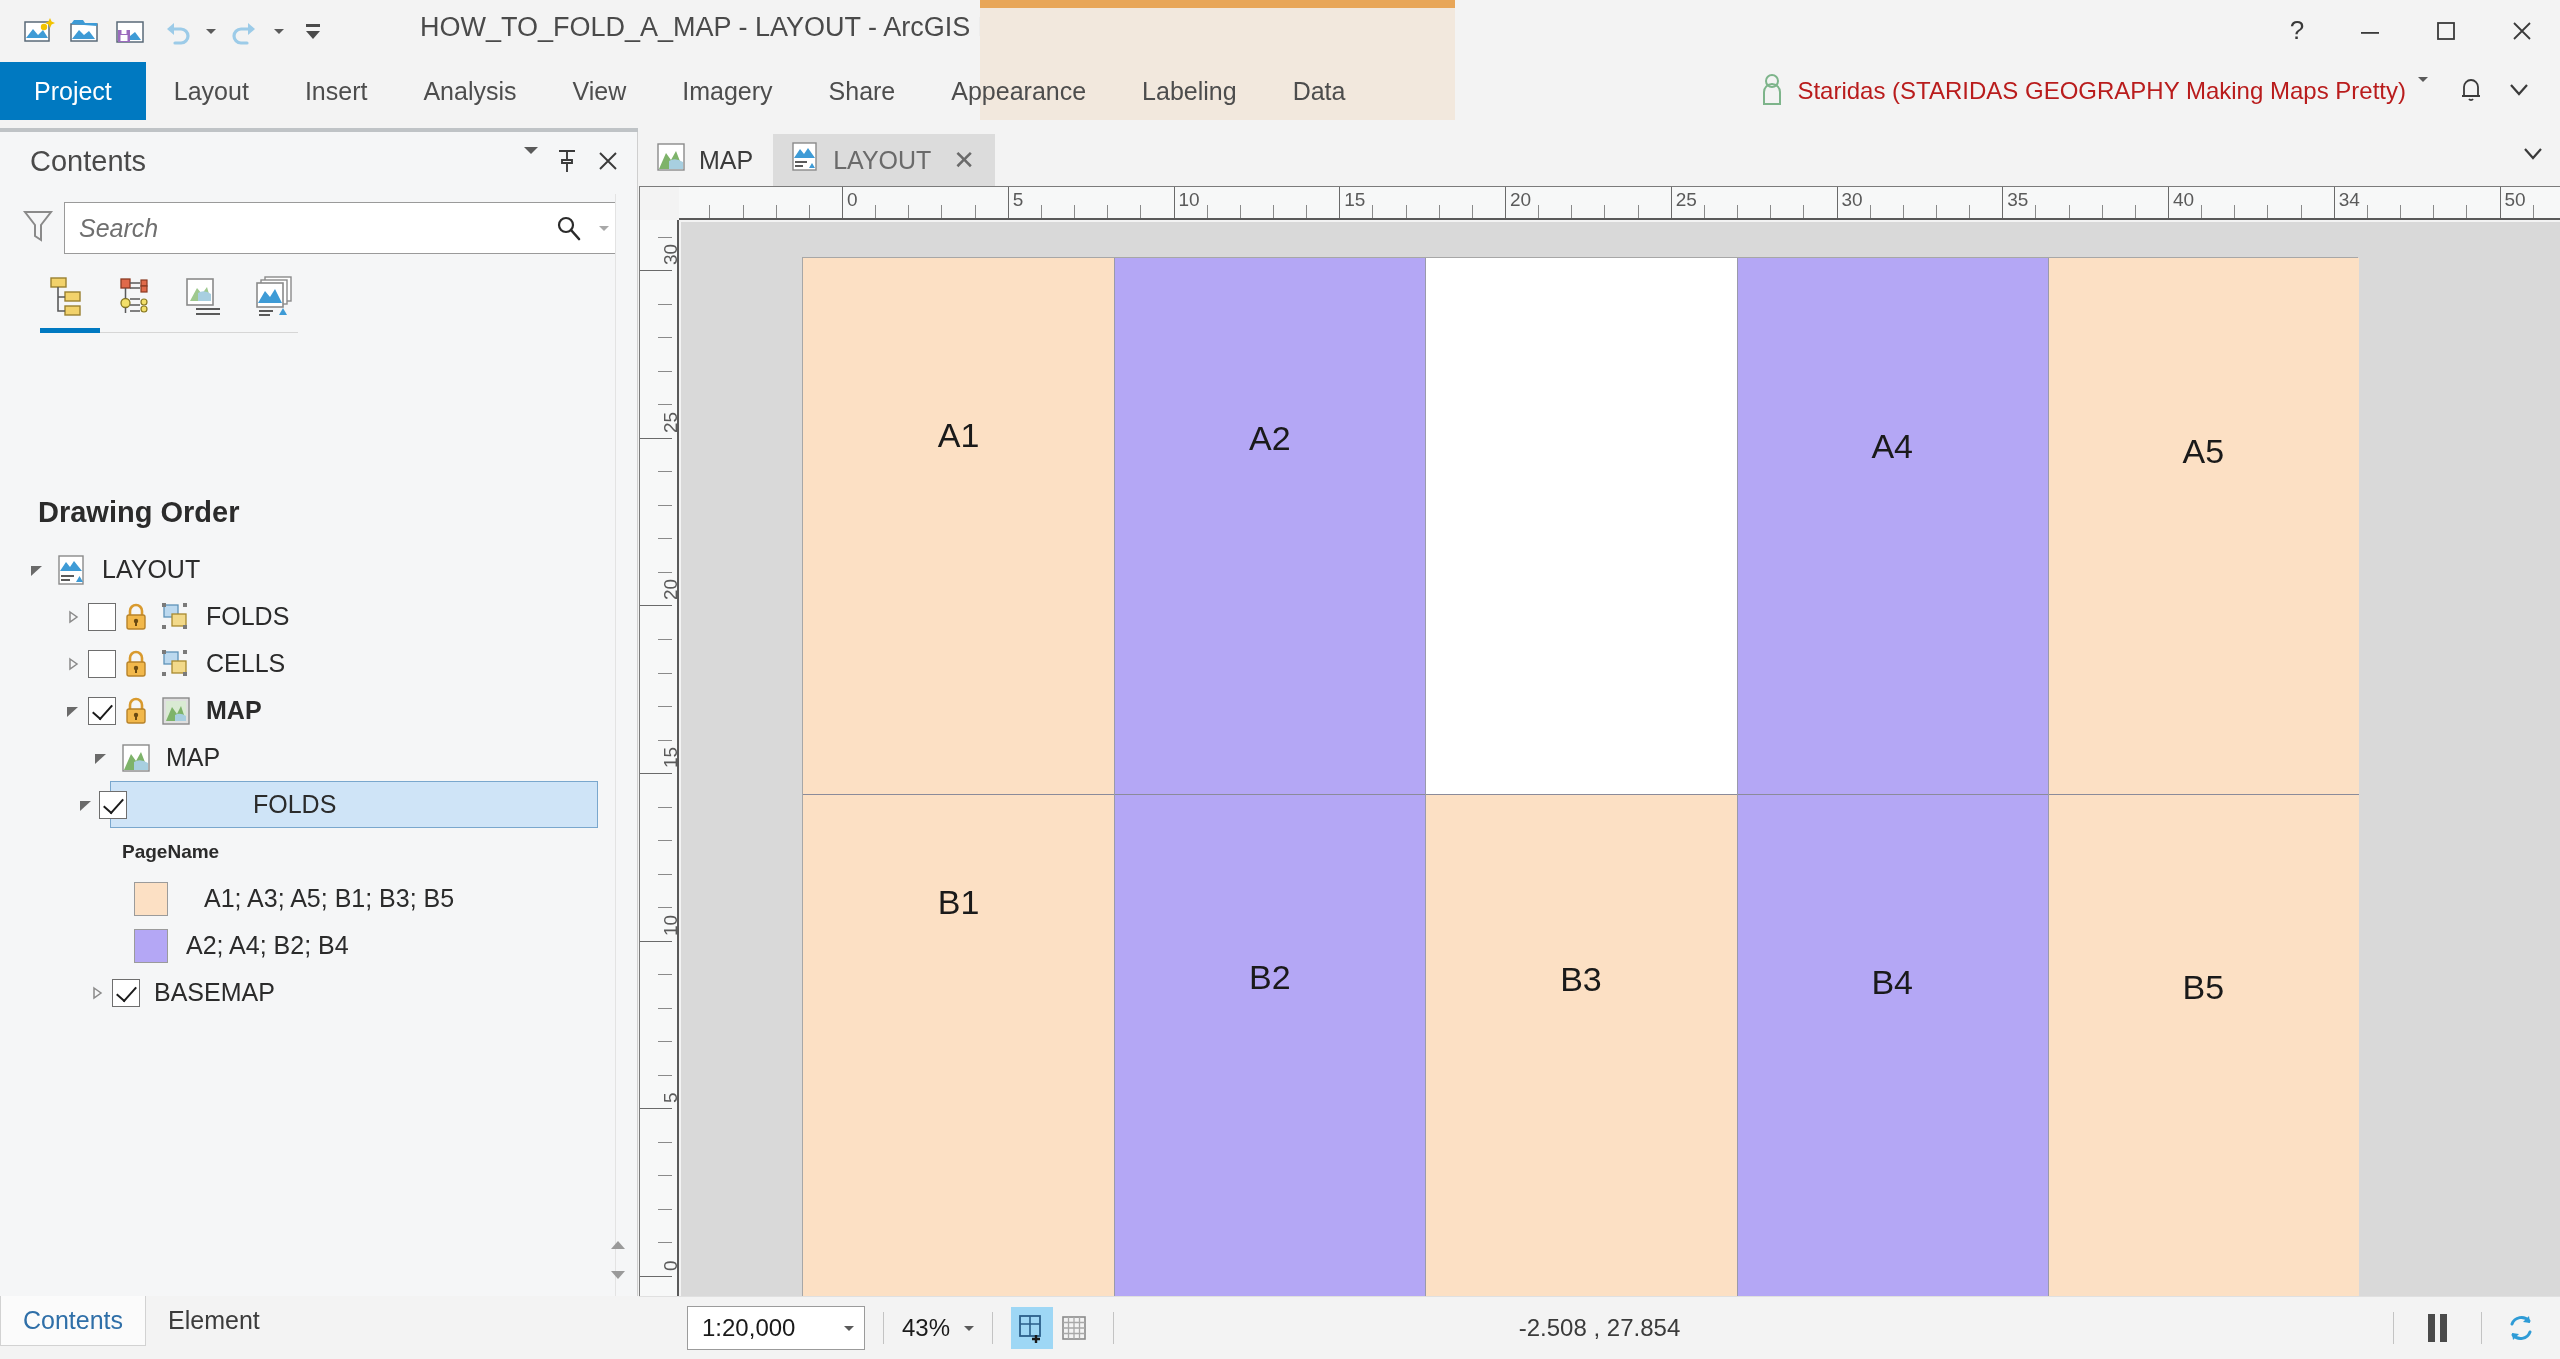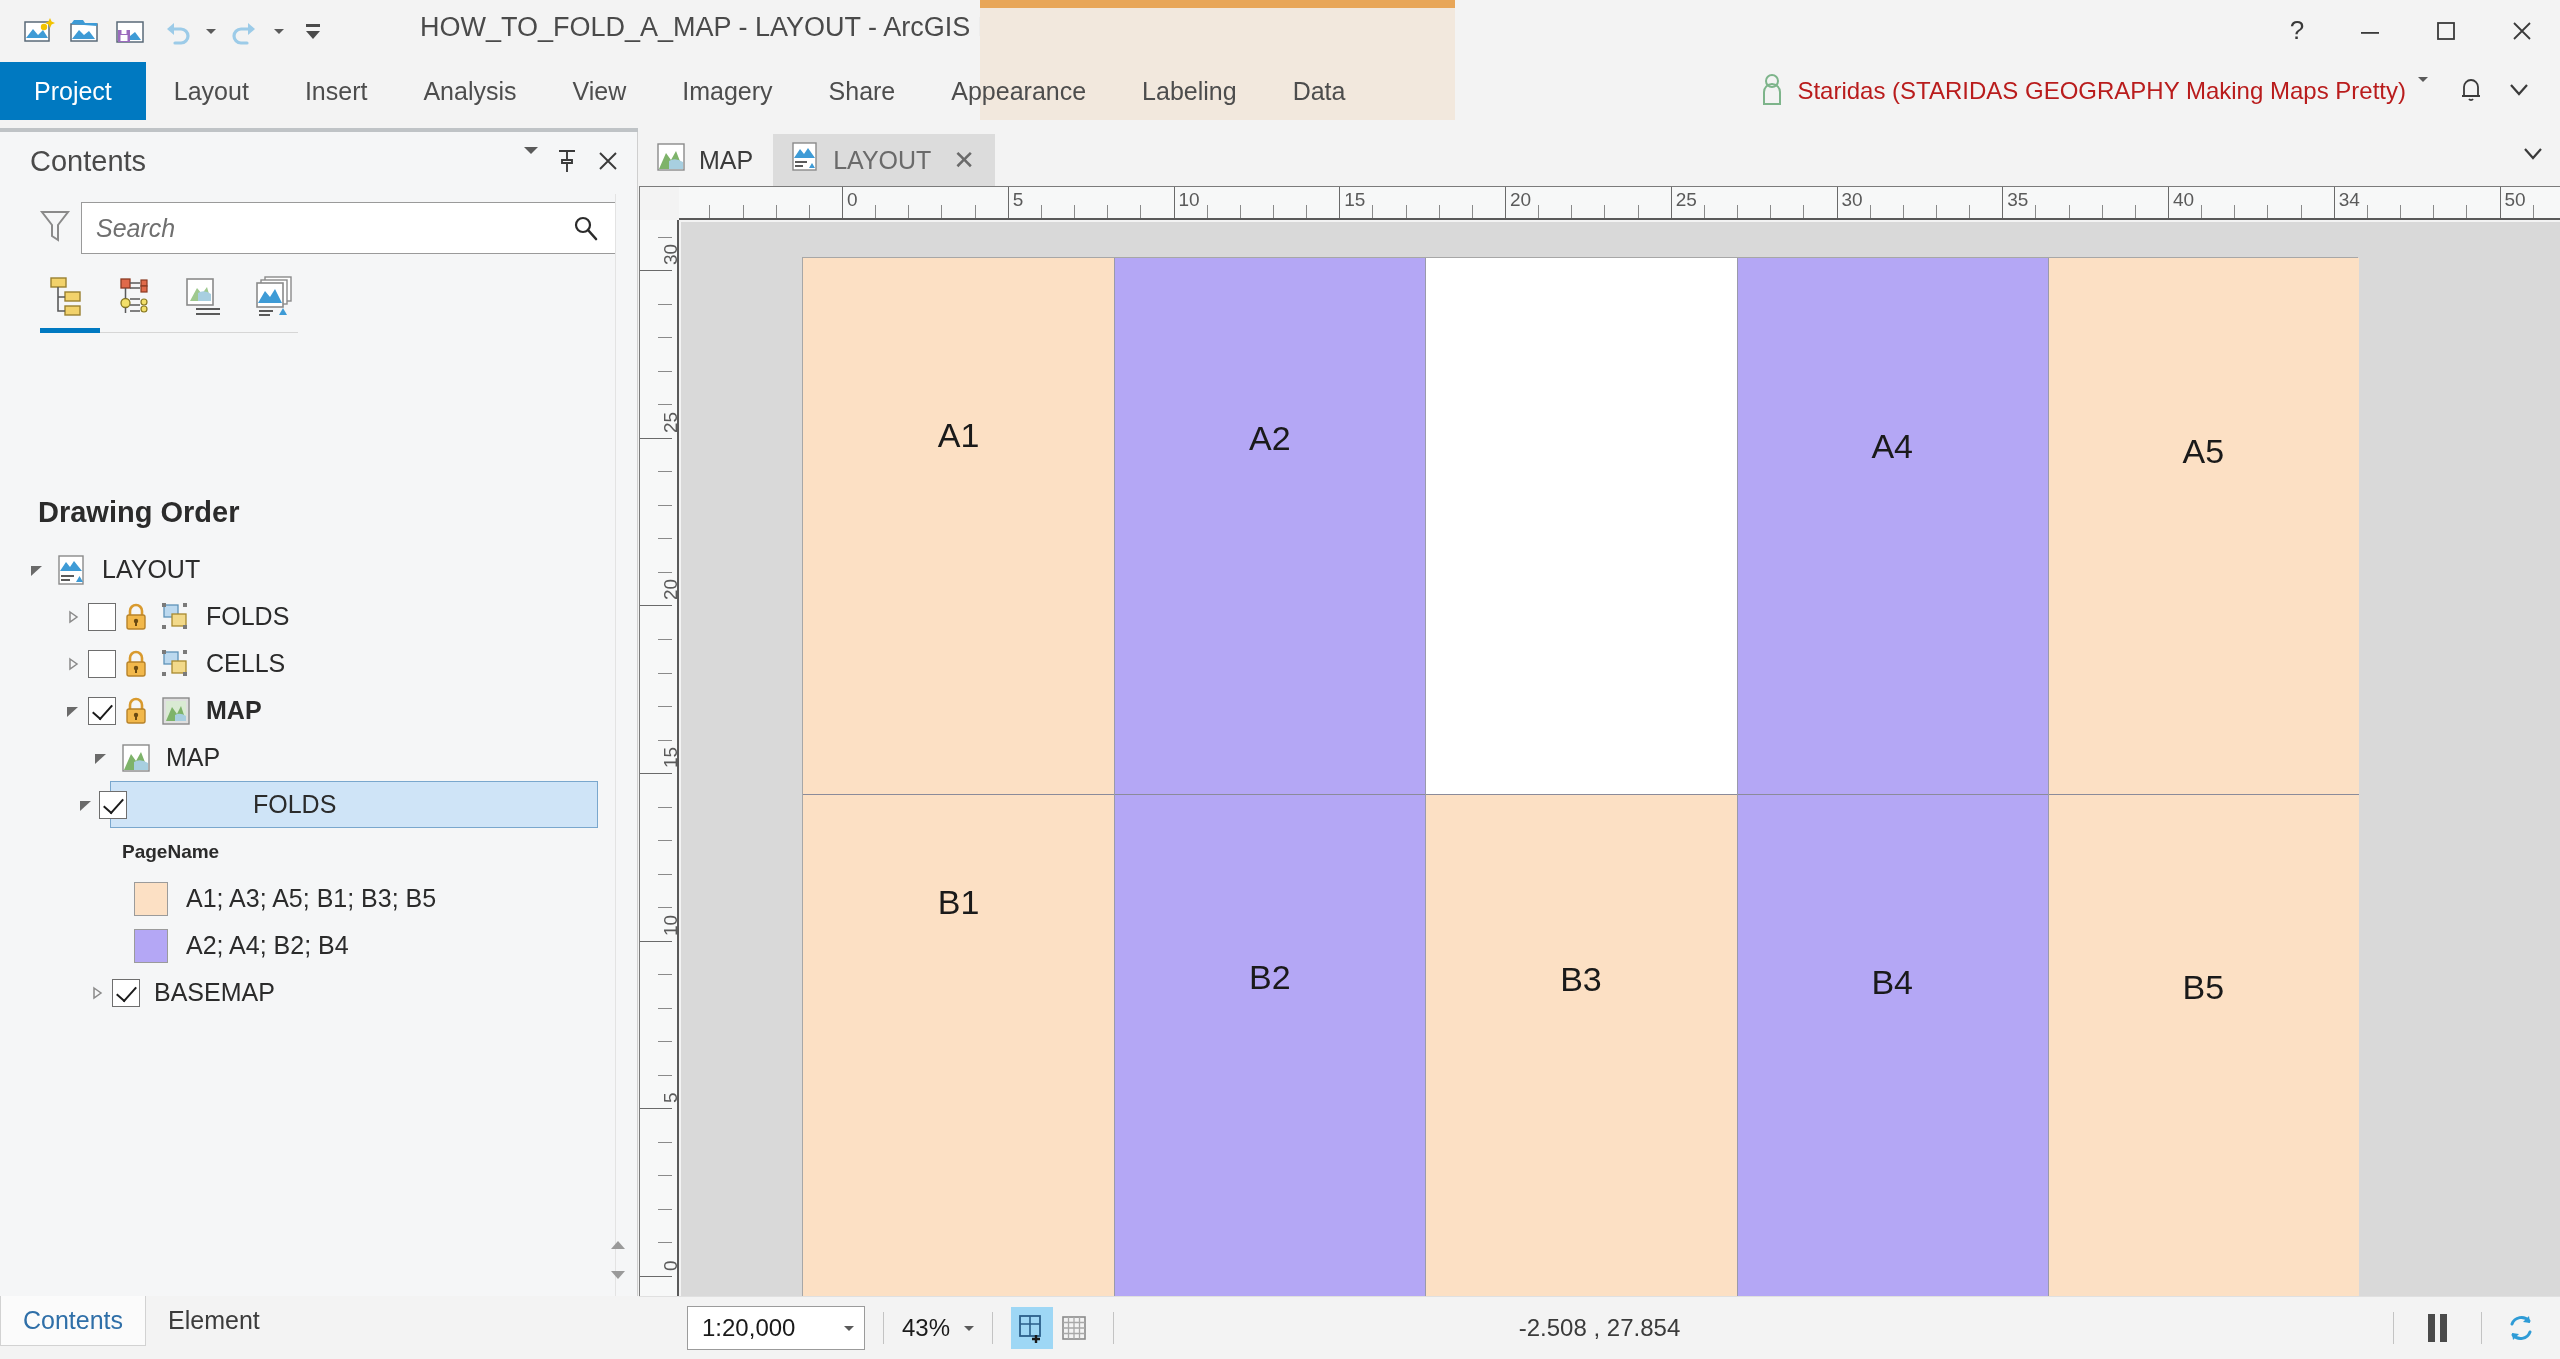--- a/index.html
+++ b/index.html
@@ -85,21 +85,21 @@
   .pane-topline { position:absolute; left:0; top:0; width:638px; height:4px; background:#bfc3c6; }
   .pane-header {
     position: absolute; left: 0; top: 4px; width: 638px; height: 62px;
   }
   .pane-title {
     position: absolute; left: 30px; top: 0; height: 62px; line-height: 58px;
     font-size: 29px; color: #4a4a4a;
   }
   .pane-hdr-btns { position: absolute; right: 18px; top: 0; height: 62px; display: flex; align-items: center; gap: 18px; }
 
-  .filter-row { position: absolute; left: 17px; top: 72px; width: 712px; height: 56px; }
+  .filter-row { position: absolute; left: 0; top: 72px; width: 712px; height: 56px; }
   .funnel { position: absolute; left: 22px; top: 8px; }
   .search-box {
     position: absolute; left: 64px; top: 2px; width: 554px; height: 52px;
     background: #ffffff; border: 1px solid #9a9a9a;
     display: flex; align-items: center;
   }
   .search-ph {
     flex: 1; padding-left: 14px; font-size: 25px; color: #6f6f6f; font-style: italic;
   }
   .search-ico { width: 44px; display:flex; align-items:center; justify-content:center; }
@@ -574,21 +574,21 @@
       <span class="chk on" style="position:absolute; left:-12px;"></span>
       <span class="lbl" style="padding-left:32px;">FOLDS</span>
     </div>
 
     <div class="tnode" style="padding-left:122px;">
       <span class="pagename">PageName</span>
     </div>
 
     <div class="tnode" style="padding-left:134px;">
       <span class="swatch" style="background:#fce0c4;"></span>
-      <span class="lbl" style="padding-left:18px;">A1; A3; A5; B1; B3; B5</span>
+      <span class="lbl" style="padding-left:36px;">A1; A3; A5; B1; B3; B5</span>
     </div>
 
     <div class="tnode" style="padding-left:134px;">
       <span class="swatch" style="background:#b4a7f5;"></span>
       <span class="lbl" style="padding-left:18px;">A2; A4; B2; B4</span>
     </div>
 
     <div class="tnode" style="padding-left:82px;">
       <span class="expander">
         <svg width="16" height="16" viewBox="0 0 16 16">

